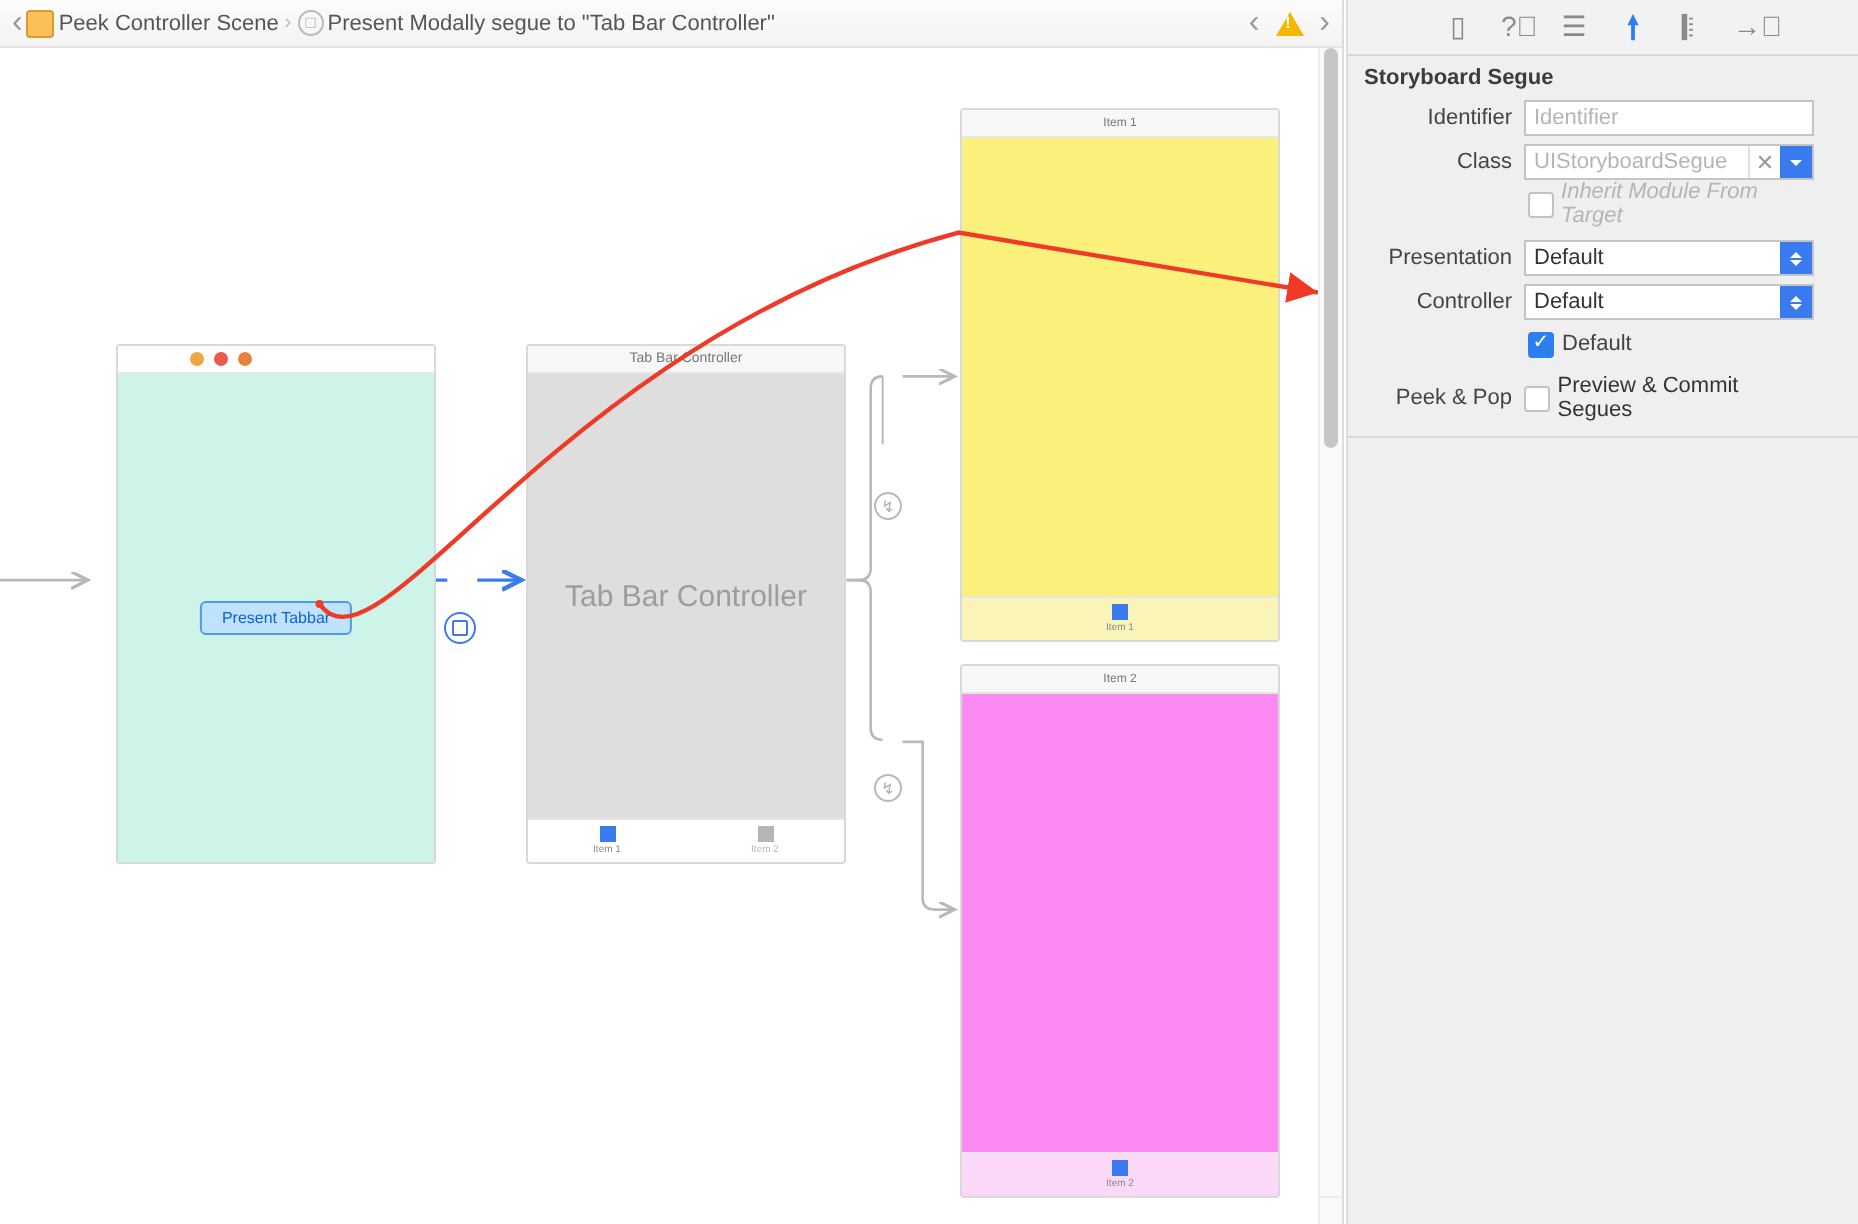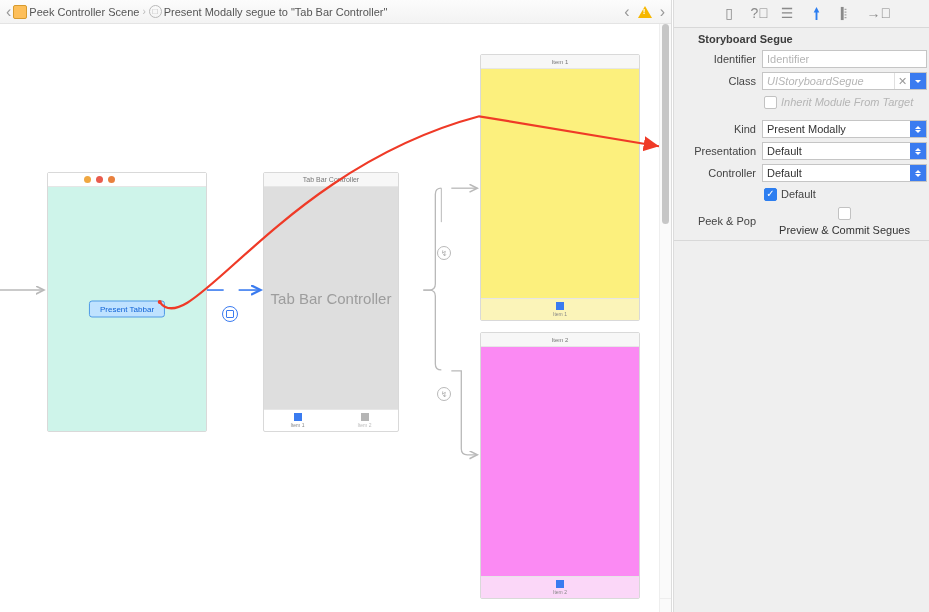--- a/index.html
+++ b/index.html
@@ -93,37 +93,37 @@
     font-size: 6px; color:#777;
   }
   .screen .body { flex:1; position:relative; }
   .screen .tabbar { height: 22px; border-top:1px solid #e6e6e6; display:flex; }
   .tabbar .tab { flex:1; display:flex; flex-direction:column; align-items:center; justify-content:center; font-size:5px; color:#888;}
   .tabbar .tab .dot { width:8px; height:8px; background:#3a7bf0; margin-bottom:1px;}
   .tabbar .tab.inactive .dot { background:#b5b5b5; }
   .tabbar .tab.inactive { color:#bbb;}
 
   
-  .vc { left: 47px; top: 148px; width: 160px; height: 260px; }
+  .vc { left: 58px; top: 148px; width: 160px; height: 260px; }
   .vc .titlebar { justify-content: flex-start; padding-left: 36px; gap:5px; background:#fff; }
   .vc .tb-dot { width:7px; height:7px; border-radius:50%; }
   .vc .body { background:#cef4ea; }
   .present-button {
     position:absolute; left:50%; top:50%; transform:translate(-50%,-50%);
     border:1px solid #4f9be6;
     background:#bfe2ff;
     color:#0f62d6;
     padding:3px 10px;
     border-radius:3px;
     font-size:8px;
     cursor:pointer;
   }
 
   
-  .tbc { left: 263px; top: 148px; width: 136px; height: 260px; }
+  .tbc { left: 263px; top: 148px; width: 160px; height: 260px; }
   .tbc .titlebar { font-size:7px;}
   .tabbarcontroller-body {
     background:#dedede;
     color:#9d9d9d;
     font-size:15px;
     display:flex; align-items:center; justify-content:center;
   }
 
   
   .item1 { left:480px; top:30px; width:160px; height:267px;}
@@ -173,27 +173,27 @@
     display:flex; align-items:center; justify-content:center;
     gap: 14px;
   }
   .insp-iconbar svg, .insp-iconbar .gly { width:15px; height:15px; display:block; }
   .insp-iconbar .gly { color:#8a8a8a; font-size:14px; text-align:center; line-height:15px;}
   .insp-iconbar .active { color:#2d7ef0;}
   .insp-iconbar div { cursor:pointer; }
 
   .insp-title {
     font-weight:600;
-    padding: 5px 24px 3px;
+    padding: 5px 8px 3px;
     color:#3c3c3c;
     font-size:11px;
     border-bottom: none;
   }
   .form {
-    padding: 0 2px 0 0;
+    padding: 0 22px 0 0;
   }
   .form-row {
     display:flex; align-items:center;
     height: 22px;
     gap: 6px;
   }
   .form-row .label {
     width: 82px;
     text-align: right;
     font-size: 11px;
@@ -208,21 +208,21 @@
     border-radius: 0;
     font-size: 11px;
     padding: 0 4px;
     color:#333;
   }
   .text-input::placeholder { color:#b5b5b5;}
   .combo {
     display:flex; width:100%; height:18px;
     border:1px solid #c5c5c5; background:#fff; font-size:11px;
   }
-  .combo .txt { flex:1; padding:0 4px; display:flex; align-items:center; color:#b5b5b5;font-style:italic;}
+  .combo .txt { flex:1; padding:0 4px; display:flex; align-items:center; color:#b5b5b5;}
   .combo .plus { width:16px; border-left:1px solid #e0e0e0; display:flex; align-items:center; justify-content:center; color:#9a9a9a; cursor:pointer;}
   .combo .dd  { width:16px; background:#3a7bf0; display:flex; align-items:center; justify-content:center;}
 
   .select {
     display:flex; width:100%; height:18px;
     border:1px solid #c5c5c5; background:#fff; font-size:11px;
     cursor:pointer;
   }
   .select .txt { flex:1; padding:0 4px; display:flex; align-items:center; color:#333;}
   .select .dd  { width:16px; background:#3a7bf0; display:flex; align-items:center; justify-content:center;}
@@ -419,34 +419,20 @@
     </div>
 
 
     <div class="indent-check disabled">
       <span class="checkbox"></span>
       <span>Inherit Module From Target</span>
     </div>
 
     <div style="height:6px"></div>
 
-    <div class="form-row">
-      <div class="label">Kind</div>
-      <div class="control">
-        <div class="select">
-          <div class="txt">Present Modally</div>
-          <div class="dd">
-              <div class="dd-col">
-                <div class="dd-chev dd-up"></div>
-                <div class="dd-chev dd-dn"></div>
-              </div>
-            </div>
-        </div>
-      </div>
-    </div>
 
     <div class="form-row">
       <div class="label">Presentation</div>
       <div class="control">
         <div class="select">
           <div class="txt">Default</div>
           <div class="dd">
               <div class="dd-col">
                 <div class="dd-chev dd-up"></div>
                 <div class="dd-chev dd-dn"></div>
@@ -473,21 +459,21 @@
 
     <div class="indent-check">
       <span class="checkbox checked"></span>
       <span>Default</span>
     </div>
 
     <div style="height:6px"></div>
 
     <div class="form-row">
       <div class="label">Peek &amp; Pop</div>
-      <div class="control" style="display:flex;align-items:center;gap:4px;flex-direction:column;">
+      <div class="control" style="display:flex;align-items:center;gap:4px;">
         <span class="checkbox"></span>
         <span>Preview &amp; Commit Segues</span>
       </div>
     </div>
 
   </div>
 
   <div class="panel-rest"></div>
 </div>
 

